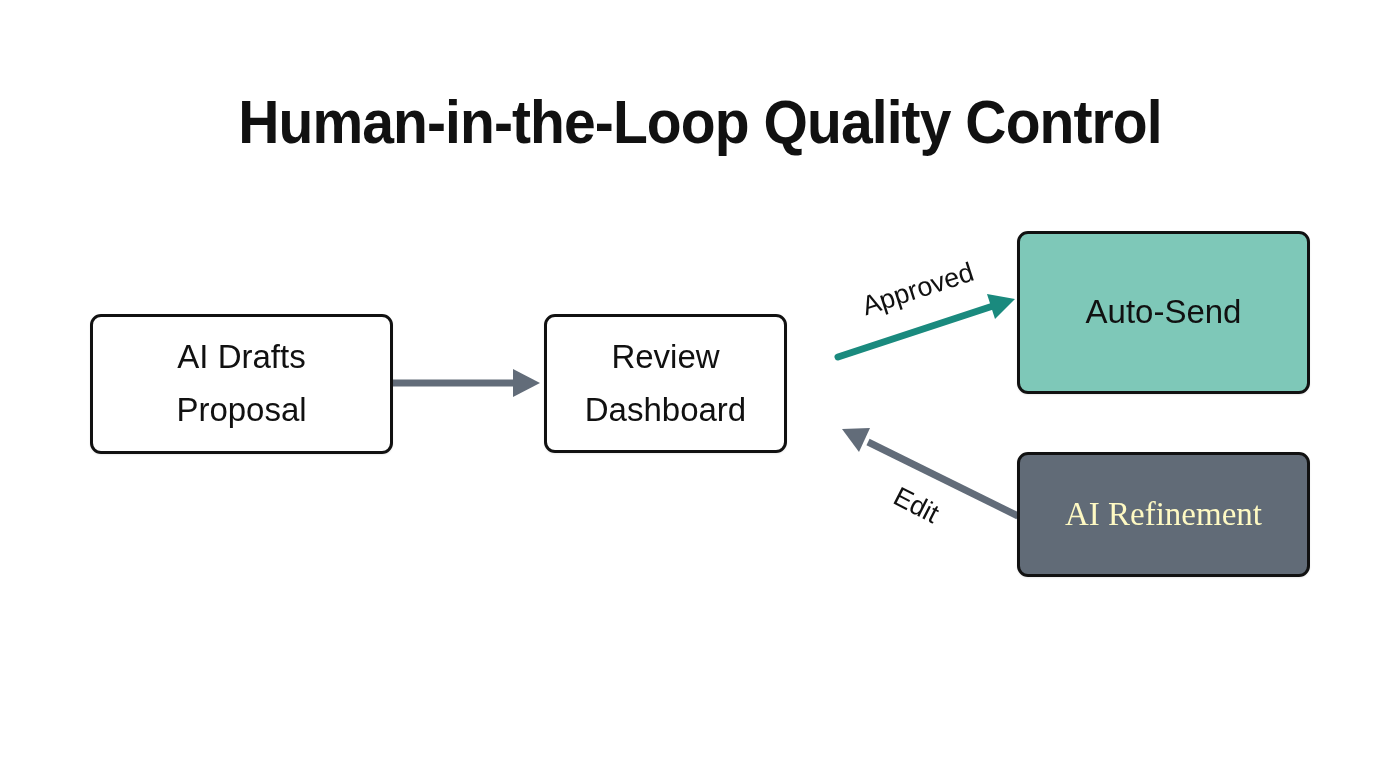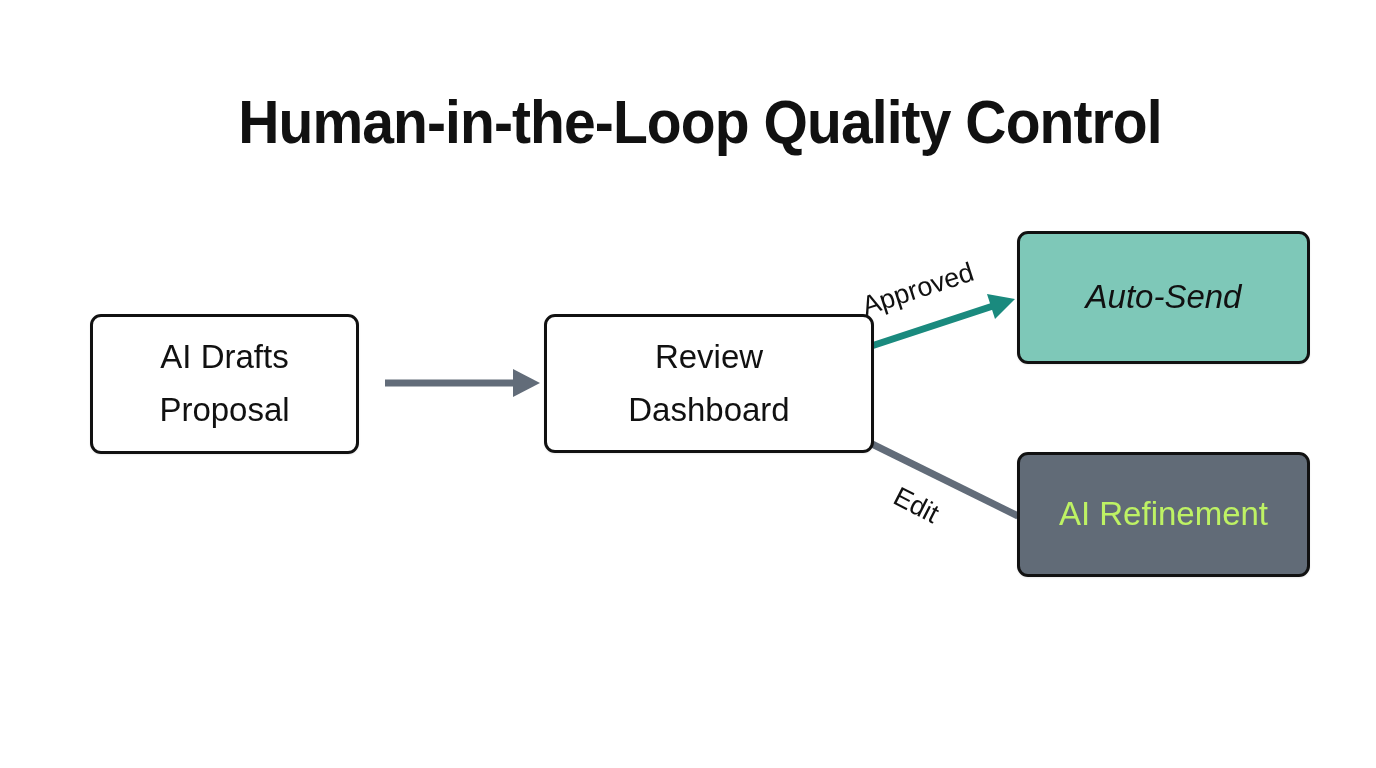--- a/index.html
+++ b/index.html
@@ -35,23 +35,23 @@
     display: flex;
     align-items: center;
     justify-content: center;
     text-align: center;
     font-size: 33px;
     line-height: 1.6;
     color: #111111;
     white-space: pre-line;
     box-shadow: 0 1px 2px rgba(0,0,0,0.08);
   }
-  .node-draft   { left: 78px;  top: 314px; width: 269px; height: 140px; }
-  .node-review  { left: 532px; top: 314px; width: 330px; height: 139px; }
-  .node-autosend{ left: 1005px; top: 231px; width: 293px; height: 133px; font-style: italic; }
+  .node-draft   { left: 78px;  top: 314px; width: 303px; height: 140px; }
+  .node-review  { left: 532px; top: 314px; width: 243px; height: 139px; }
+  .node-autosend{ left: 1005px; top: 231px; width: 293px; height: 163px; }
   .node-refine  { left: 1005px; top: 452px; width: 293px; height: 125px; }
 
   .edge-label {
     position: absolute;
     font-size: 27px;
     color: #111111;
     white-space: nowrap;
     text-align: center;
   }
   .edge-label-approved {
@@ -83,19 +83,19 @@
   </svg>
 
   <div class="node node-draft" style="background-color: rgb(255, 255, 255);">AI Drafts
 Proposal</div>
 
   <div class="node node-review" style="background-color: rgb(255, 255, 255);">Review
 Dashboard</div>
 
   <div class="node node-autosend" style="background-color: rgb(126, 200, 184);">Auto-Send</div>
 
-  <div class="node node-refine" style="color: #bef264; background-color: rgb(97, 107, 119);">AI Refinement</div>
+  <div class="node node-refine" style="color: #fef9c3; background-color: rgb(97, 107, 119); font-family: Liberation Serif, serif;">AI Refinement</div>
 
   <div class="edge-label edge-label-approved">Approved</div>
 
   <div class="edge-label edge-label-edit">Edit</div>
 
 </div>
 
 </body></html>

